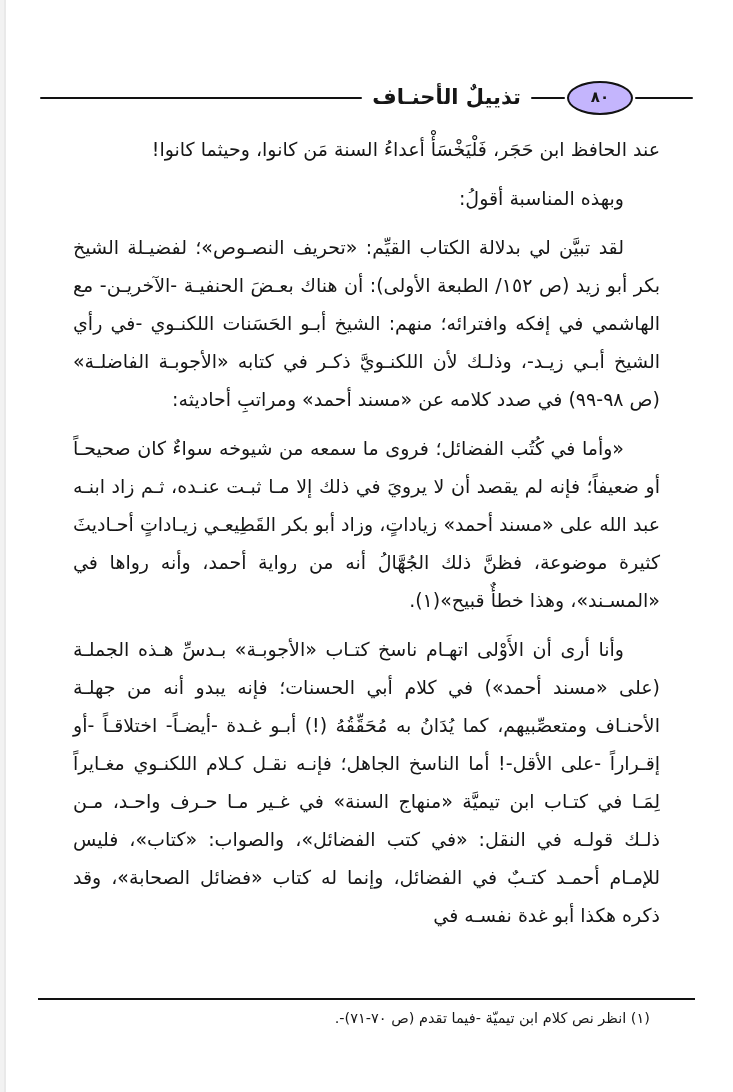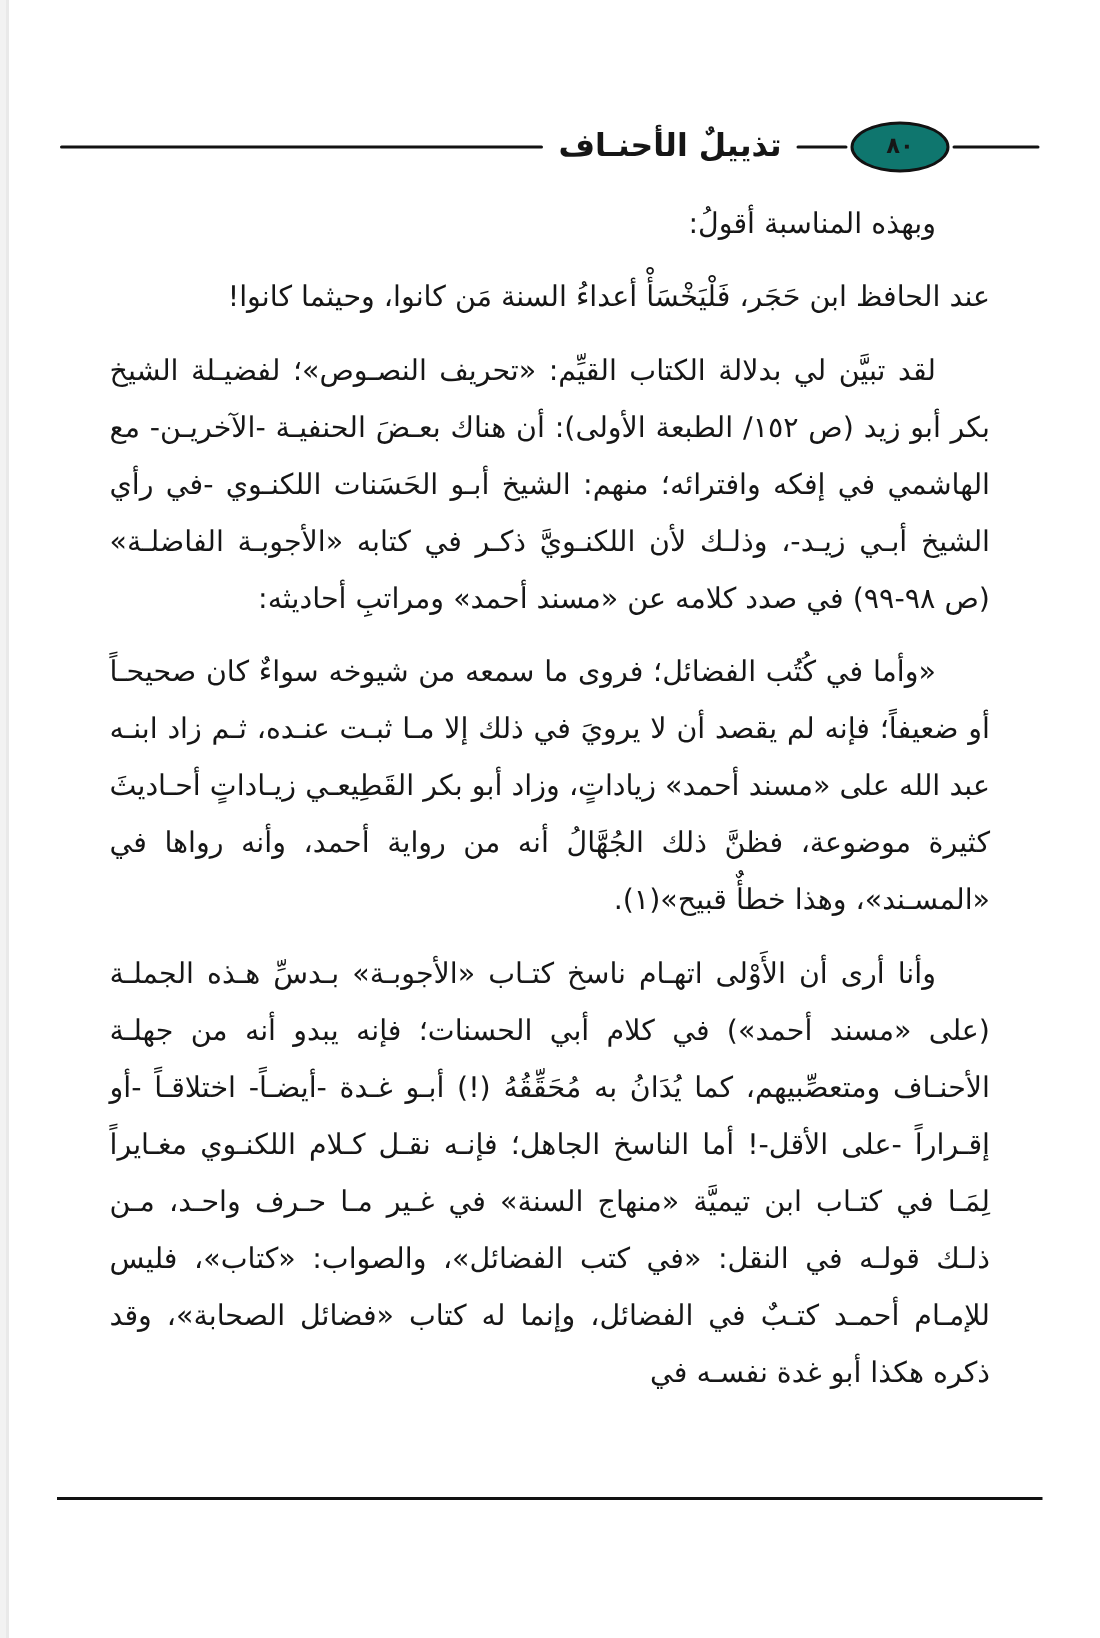--- a/index.html
+++ b/index.html
@@ -38,21 +38,21 @@
   .page-number-oval {
     width: 66px;
     height: 34px;
     border: 2px solid #121212;
     border-radius: 50%;
     display: flex;
     align-items: center;
     justify-content: center;
     margin: 0 2px;
     flex: 0 0 auto;
-    background: #0f766e;
+    background: #c4b5fd;
   }
   .page-number-oval span {
     font-size: 15px;
     font-weight: bold;
     line-height: 1;
     padding-bottom: 2px;
   }
   .header-title {
     flex: 0 0 auto;
     padding: 0 10px;
@@ -106,24 +106,25 @@
     <div class="rule seg-right"></div>
     <div class="page-number-oval">
       <span>٨٠</span>
     </div>
     <div class="rule seg-mid"></div>
     <div class="header-title">تذييلٌ الأحنـاف</div>
     <div class="rule seg-left"></div>
   </header>
 
   <main class="body-text">
+    <p class="para no-indent">عند الحافظ ابن حَجَر، فَلْيَخْسَأْ أعداءُ السنة مَن كانوا، وحيثما كانوا!</p>
     <p class="para indent">وبهذه المناسبة أقولُ:</p>
-    <p class="para no-indent">عند الحافظ ابن حَجَر، فَلْيَخْسَأْ أعداءُ السنة مَن كانوا، وحيثما كانوا!</p>
     <p class="para indent">لقد تبيَّن لي بدلالة الكتاب القيِّم: «تحريف النصـوص»؛ لفضيـلة الشيخ بكر أبو زيد (ص ١٥٢/ الطبعة الأولى): أن هناك بعـضَ الحنفيـة -الآخريـن- مع الهاشمي في إفكه وافترائه؛ منهم: الشيخ أبـو الحَسَنات اللكنـوي -في رأي الشيخ أبـي زيـد-، وذلـك لأن اللكنـويَّ ذكـر في كتابه «الأجوبـة الفاضلـة» (ص ٩٨-٩٩) في صدد كلامه عن «مسند أحمد» ومراتبِ أحاديثه:</p>
     <p class="para indent">«وأما في كُتُب الفضائل؛ فروى ما سمعه من شيوخه سواءٌ كان صحيحـاً أو ضعيفاً؛ فإنه لم يقصد أن لا يرويَ في ذلك إلا مـا ثبـت عنـده، ثـم زاد ابنـه عبد الله على «مسند أحمد» زياداتٍ، وزاد أبو بكر القَطِيعـي زيـاداتٍ أحـاديثَ كثيرة موضوعة، فظنَّ ذلك الجُهَّالُ أنه من رواية أحمد، وأنه رواها في «المسـند»، وهذا خطأٌ قبيح»(١).</p>
     <p class="para indent">وأنا أرى أن الأَوْلى اتهـام ناسخ كتـاب «الأجوبـة» بـدسِّ هـذه الجملـة (على «مسند أحمد») في كلام أبي الحسنات؛ فإنه يبدو أنه من جهلـة الأحنـاف ومتعصِّبيهم، كما يُدَانُ به مُحَقِّقُهُ (!) أبـو غـدة -أيضـاً- اختلاقـاً -أو إقـراراً -على الأقل-! أما الناسخ الجاهل؛ فإنـه نقـل كـلام اللكنـوي مغـايراً لِمَـا في كتـاب ابن تيميَّة «منهاج السنة» في غـير مـا حـرف واحـد، مـن ذلـك قولـه في النقل: «في كتب الفضائل»، والصواب: «كتاب»، فليس للإمـام أحمـد كتـبٌ في الفضائل، وإنما له كتاب «فضائل الصحابة»، وقد ذكره هكذا أبو غدة نفسـه في</p>
   </main>
 
   <footer class="footnote-area">
     <div class="footnote-rule"></div>
+    <p class="footnote-text">(١) انظر نص كلام ابن تيميّة -فيما تقدم (ص ٧٠-٧١)-.</p>
   </footer>
 
 </div>
 
 </body></html>

